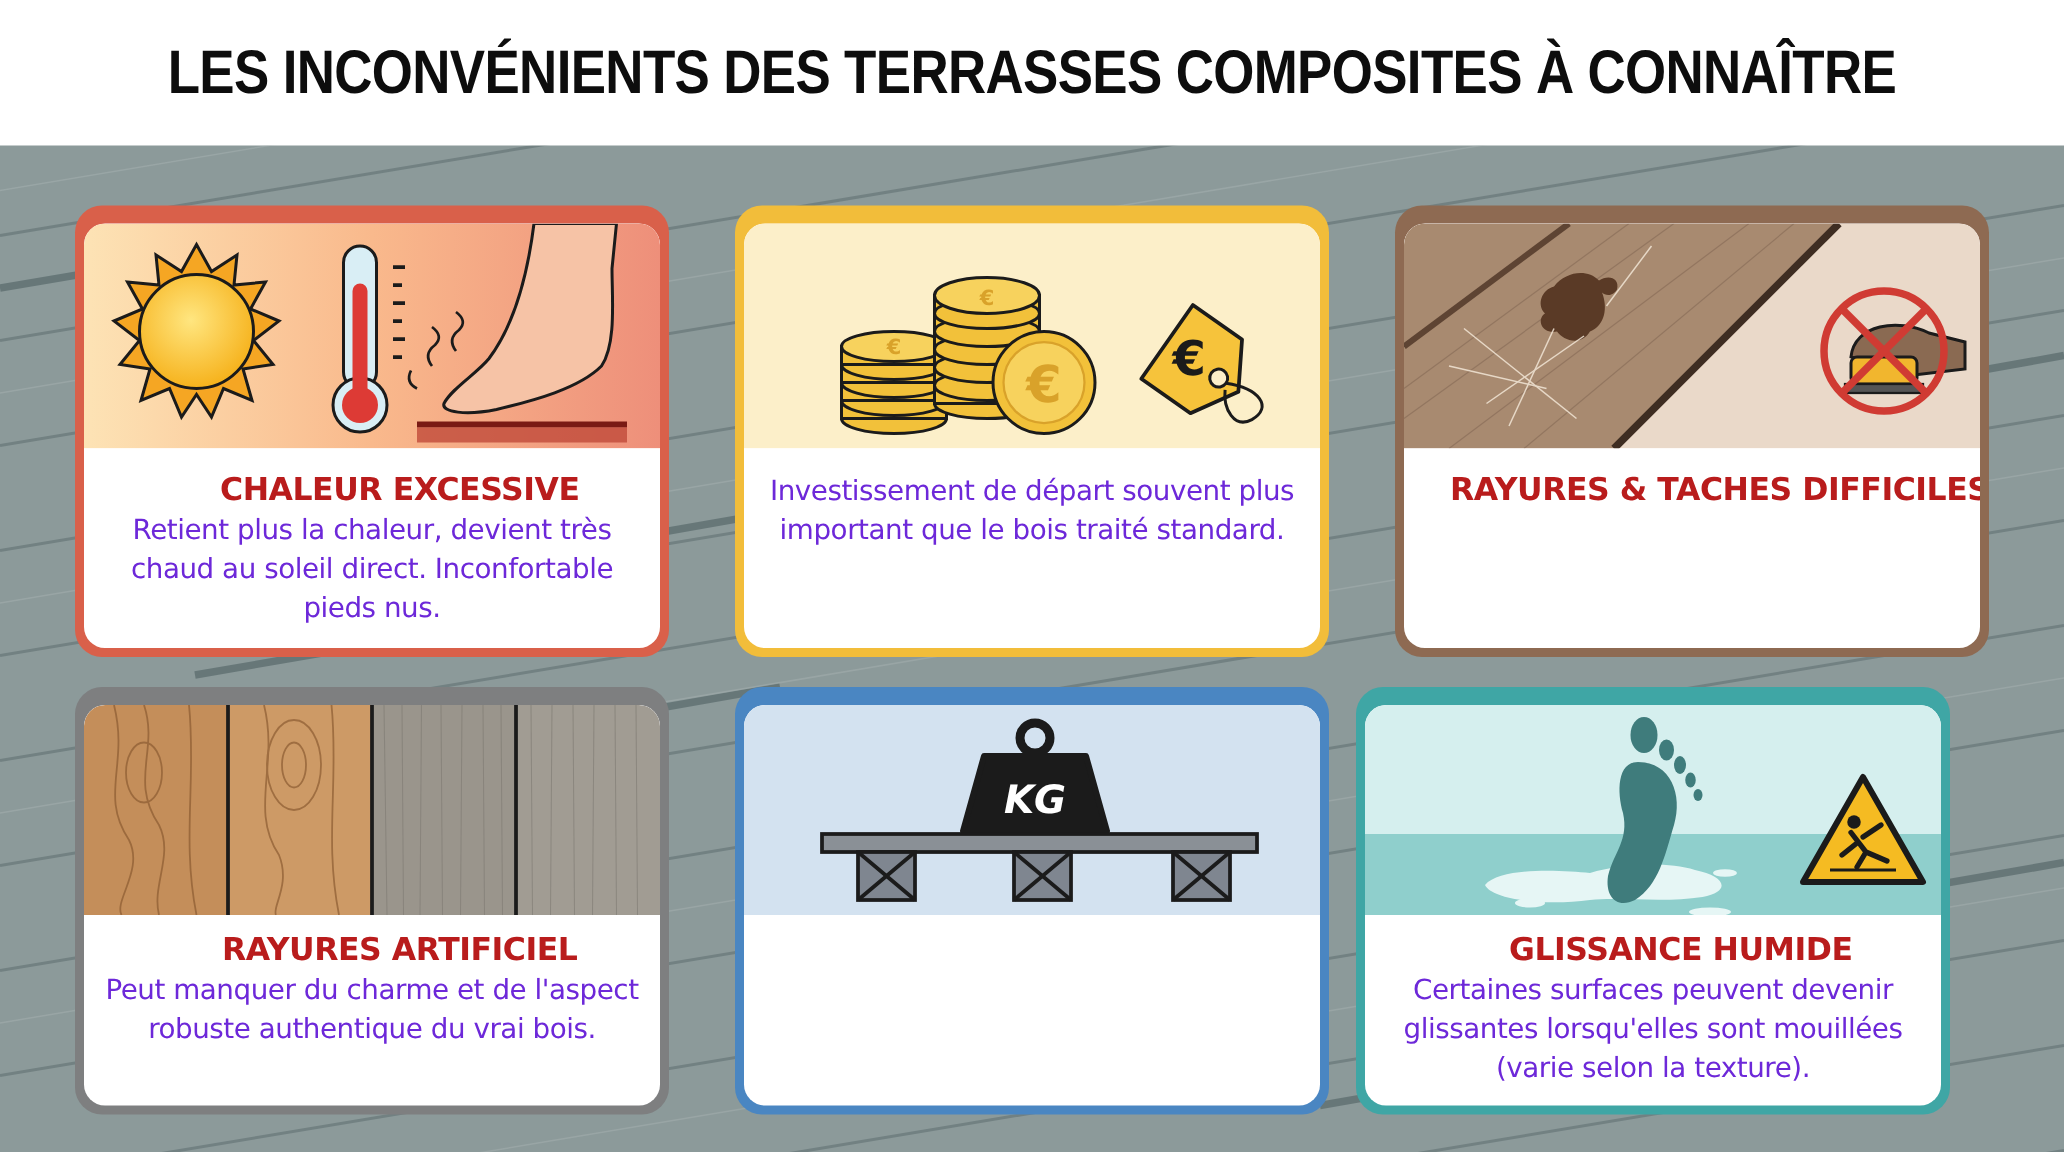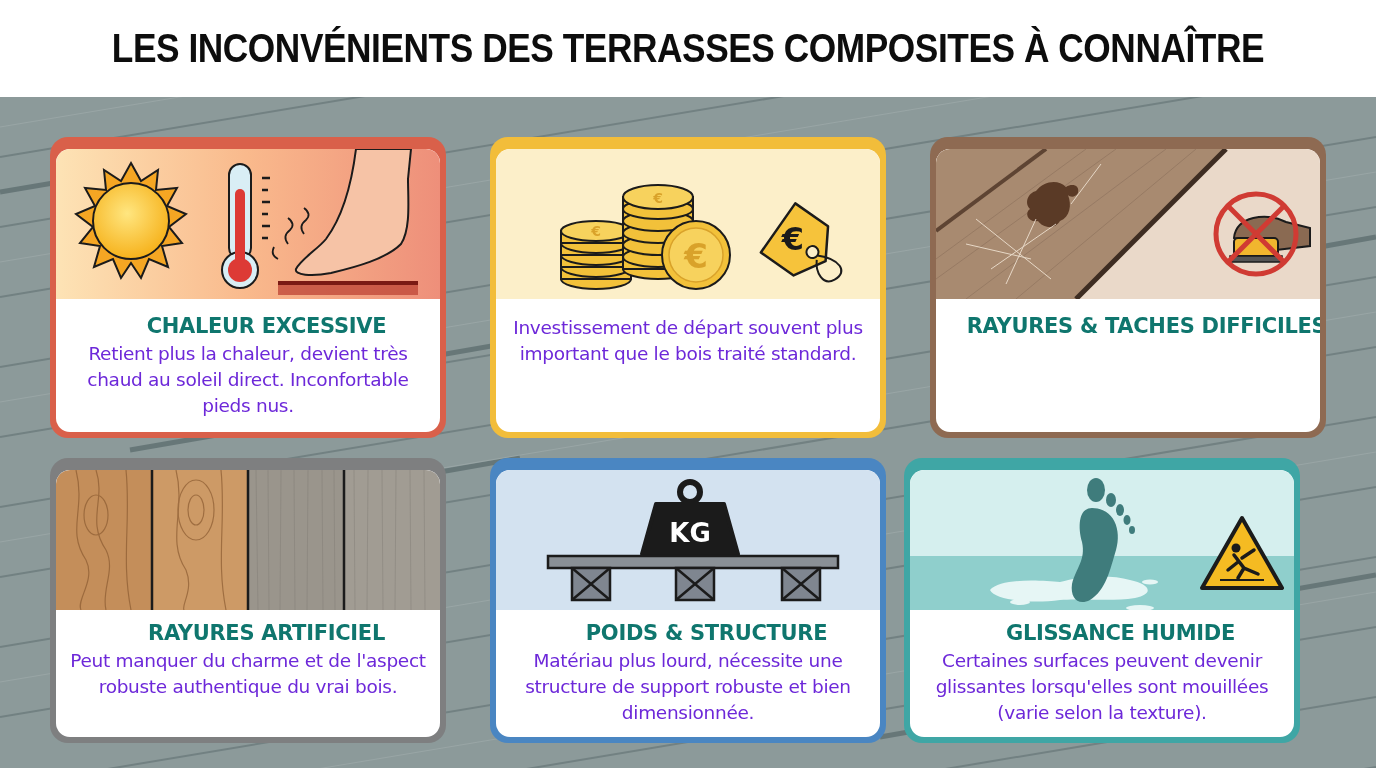--- a/index.html
+++ b/index.html
@@ -27,33 +27,33 @@
     padding: 12px 6px 6px 6px;
   }
   .card-inner {
     background: #ffffff; border-radius: 14px; overflow: hidden; height: 100%;
     display: flex; flex-direction: column;
   }
   .card .illus { position: relative; height: 150px; width: 100%; border-radius: 14px 14px 0 0; overflow: hidden; }
   .card .illus svg { position: absolute; left: 0; top: 0; }
   .card .text { flex: 1; display: flex; flex-direction: column; align-items: center; padding-top: 14px; text-align: center; }
   .card .title {
-    font-family: "DejaVu Sans", sans-serif; font-weight: 700; font-size: 21px; color: #0f766e;
+    font-family: "DejaVu Sans", sans-serif; font-weight: 700; font-size: 21px; color: #b91c1c;
     letter-spacing: -0.3px; white-space: nowrap; line-height: 26px; margin-left: 37px;
   }
   .card .desc {
     font-family: "DejaVu Sans", sans-serif; font-size: 18.5px; color: #6d28d9;
     line-height: 26px; width: 370px; margin-top: 2px; letter-spacing: -0.3px;
   }
 
   #c1 { left: 50px; top: 137px; height: 301px; background: #d9604a; }
   #c2 { left: 490px; top: 137px; height: 301px; background: #f2bd3a; }
   #c3 { left: 930px; top: 137px; height: 301px; background: #8e6a52; }
   #c4 { left: 50px; top: 458px; height: 285px; background: #7e7f80; }
-  #c5 { left: 490px; top: 458px; height: 285px; background: #4a86c2; }
+  #c5 { left: 490px; top: 458px; height: 285px; background: #4a86c2; font-style: italic; }
   #c6 { left: 904px; top: 458px; height: 285px; background: #3fa6a5; }
   #c4 .text, #c5 .text, #c6 .text { padding-top: 10px; }
   #c4 .illus, #c5 .illus, #c6 .illus { height: 140px; }
 </style>
 </head>
 <body>
 
 <header class="header">
   <h1>LES INCONVÉNIENTS DES TERRASSES COMPOSITES À CONNAÎTRE</h1>
 </header>
@@ -300,24 +300,20 @@
             <rect x="180" y="98" width="38" height="32"></rect>
               <line x1="180" y1="98" x2="218" y2="130"></line>
               <line x1="218" y1="98" x2="180" y2="130"></line>
             <rect x="286" y="98" width="38" height="32"></rect>
               <line x1="286" y1="98" x2="324" y2="130"></line>
               <line x1="324" y1="98" x2="286" y2="130"></line>
           </g>
         </g>
       </svg>
     </div>
-    <div class="text">
-      <div class="title">POIDS &amp; STRUCTURE</div>
-      <div class="desc">Matériau plus lourd, nécessite une structure de support robuste et bien dimensionnée.</div>
-    </div>
   </div>
 </article>
 
 <article class="card" id="c6">
   <div class="card-inner">
     <div class="illus">
       <svg width="384" height="140" viewBox="0 0 384 140">
         <rect width="384" height="140" fill="#d5efee"></rect>
         <rect y="86" width="384" height="54" fill="#8fcfcc"></rect>
         <g fill="#e6f6f5">

